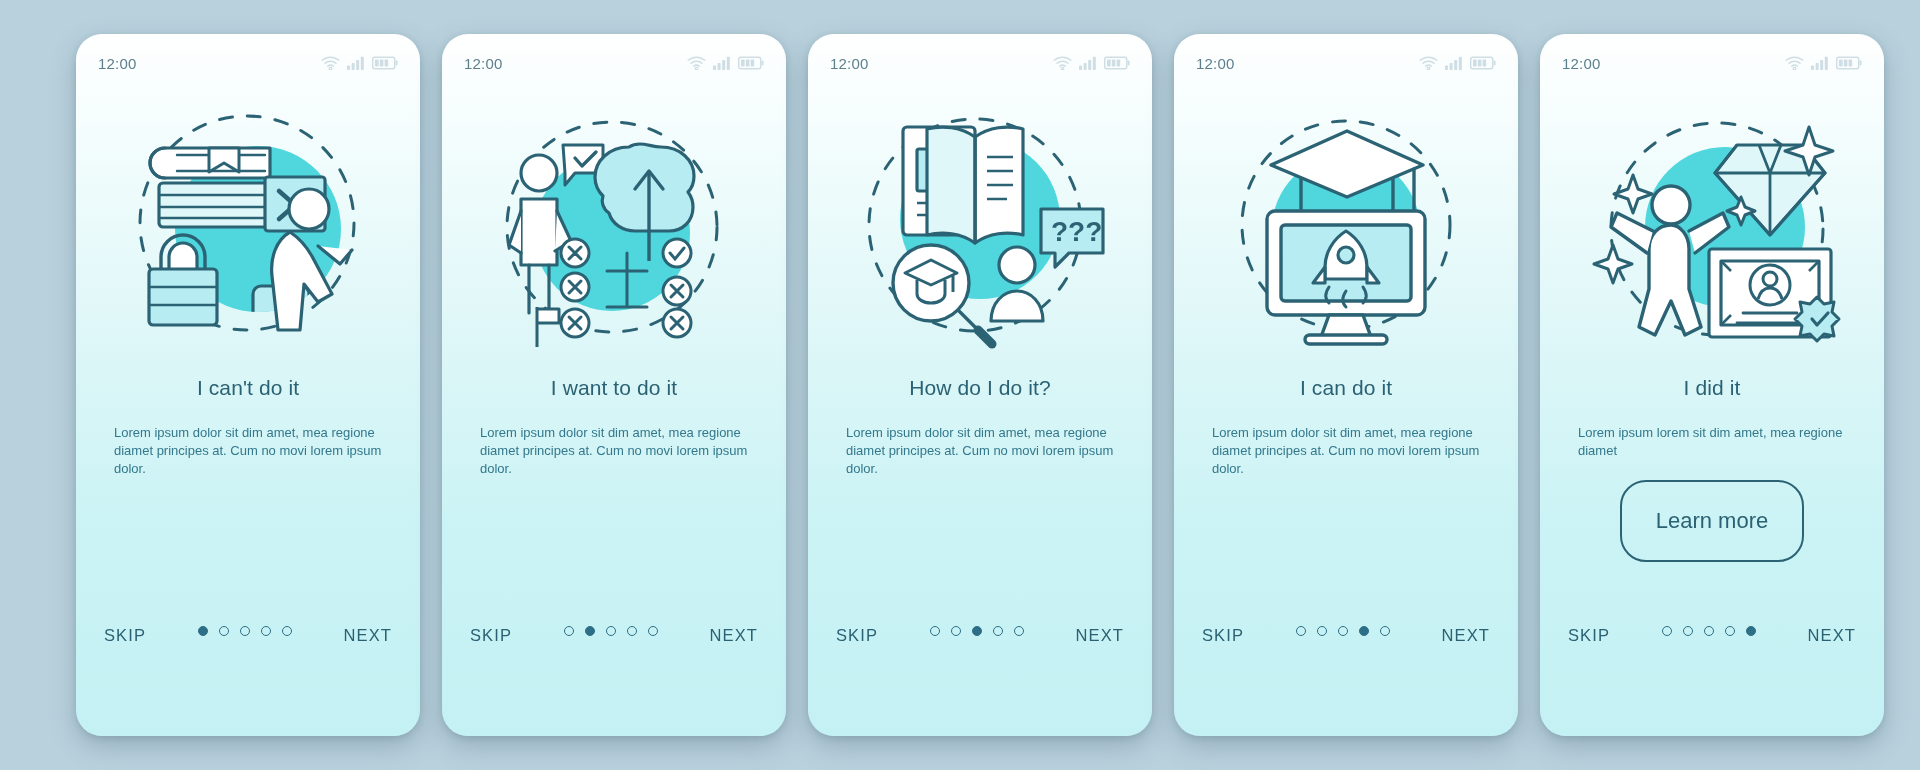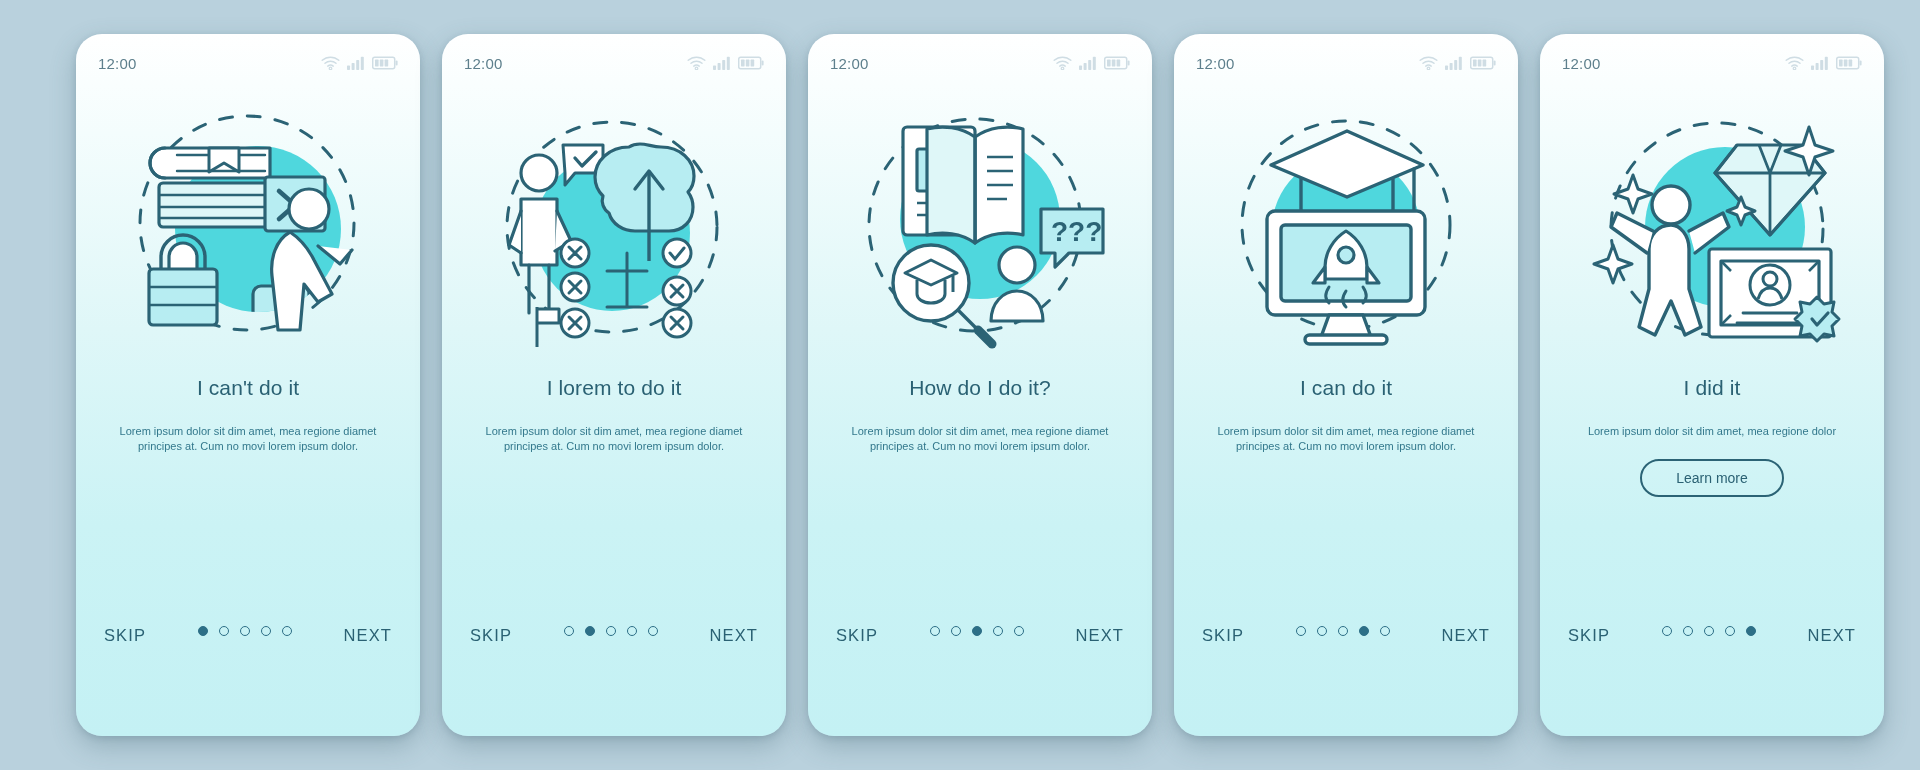--- a/index.html
+++ b/index.html
@@ -70,34 +70,34 @@
   .title {
     font-size:21px;
     color:#2a6173;
     font-weight:400;
     text-align:center;
     margin-top:16px;
     letter-spacing:.1px;
   }
   .body-text {
     margin-top:24px;
-    font-size:11px;
+    font-size:13px;
     line-height:1.37;
     color:#33788c;
-    text-align:center;
+    text-align:left;
     max-width:268px;
   }
   .cta {
     margin-top:20px;
     display:inline-block;
     border:2px solid #2b6375;
     border-radius:26px;
     color:#2a6173;
-    font-size:14px;
-    padding:9px 34px;
+    font-size:22px;
+    padding:26px 34px;
     background:transparent;
     cursor:pointer;
     font-family:inherit;
   }
 
   
   .footer {
     flex:0 0 auto;
     height:110px;
     display:flex;
@@ -299,21 +299,21 @@
         <g stroke="#2b6375" stroke-width="3" fill="none" stroke-linecap="round">
           <path d="M128 170h40M148 152v38M128 206h40M148 190v16"></path>
         </g>
         <g fill="#ffffff" stroke="#2b6375" stroke-width="3" stroke-linejoin="round">
           <path d="M58 206v40M58 208h22v14H58z"></path>
         </g>
       </svg>
     </div>
 
     <div class="content">
-      <h2 class="title">I lorem to do it</h2>
+      <h2 class="title">I want to do it</h2>
       <p class="body-text">Lorem ipsum dolor sit dim amet, mea regione diamet principes at. Cum no movi lorem ipsum dolor.</p>
     </div>
 
     <div class="footer">
       <span class="skip">SKIP</span>
       <span class="dots">
         <span class="dot"></span>
         <span class="dot active"></span>
         <span class="dot"></span>
         <span class="dot"></span>
@@ -577,21 +577,21 @@
         </g>
         <g fill="#b7edf2" stroke="#2b6375" stroke-width="3" stroke-linejoin="round">
           <path d="M240 196l7 7 10-2-2 10 7 7-7 7 2 10-10-2-7 7-7-7-10 2 2-10-7-7 7-7-2-10 10 2z"></path>
         </g>
         <path d="M235 218l5 6 11-12" fill="none" stroke="#2b6375" stroke-width="3.2" stroke-linecap="round" stroke-linejoin="round"></path>
       </svg>
     </div>
 
     <div class="content">
       <h2 class="title">I did it</h2>
-      <p class="body-text">Lorem ipsum dolor sit dim amet, mea regione dolor</p>
+      <p class="body-text">Lorem ipsum lorem sit dim amet, mea regione diamet</p>
       <button class="cta">Learn more</button>
     </div>
 
     <div class="footer">
       <span class="skip">SKIP</span>
       <span class="dots">
         <span class="dot"></span>
         <span class="dot"></span>
         <span class="dot"></span>
         <span class="dot"></span>

